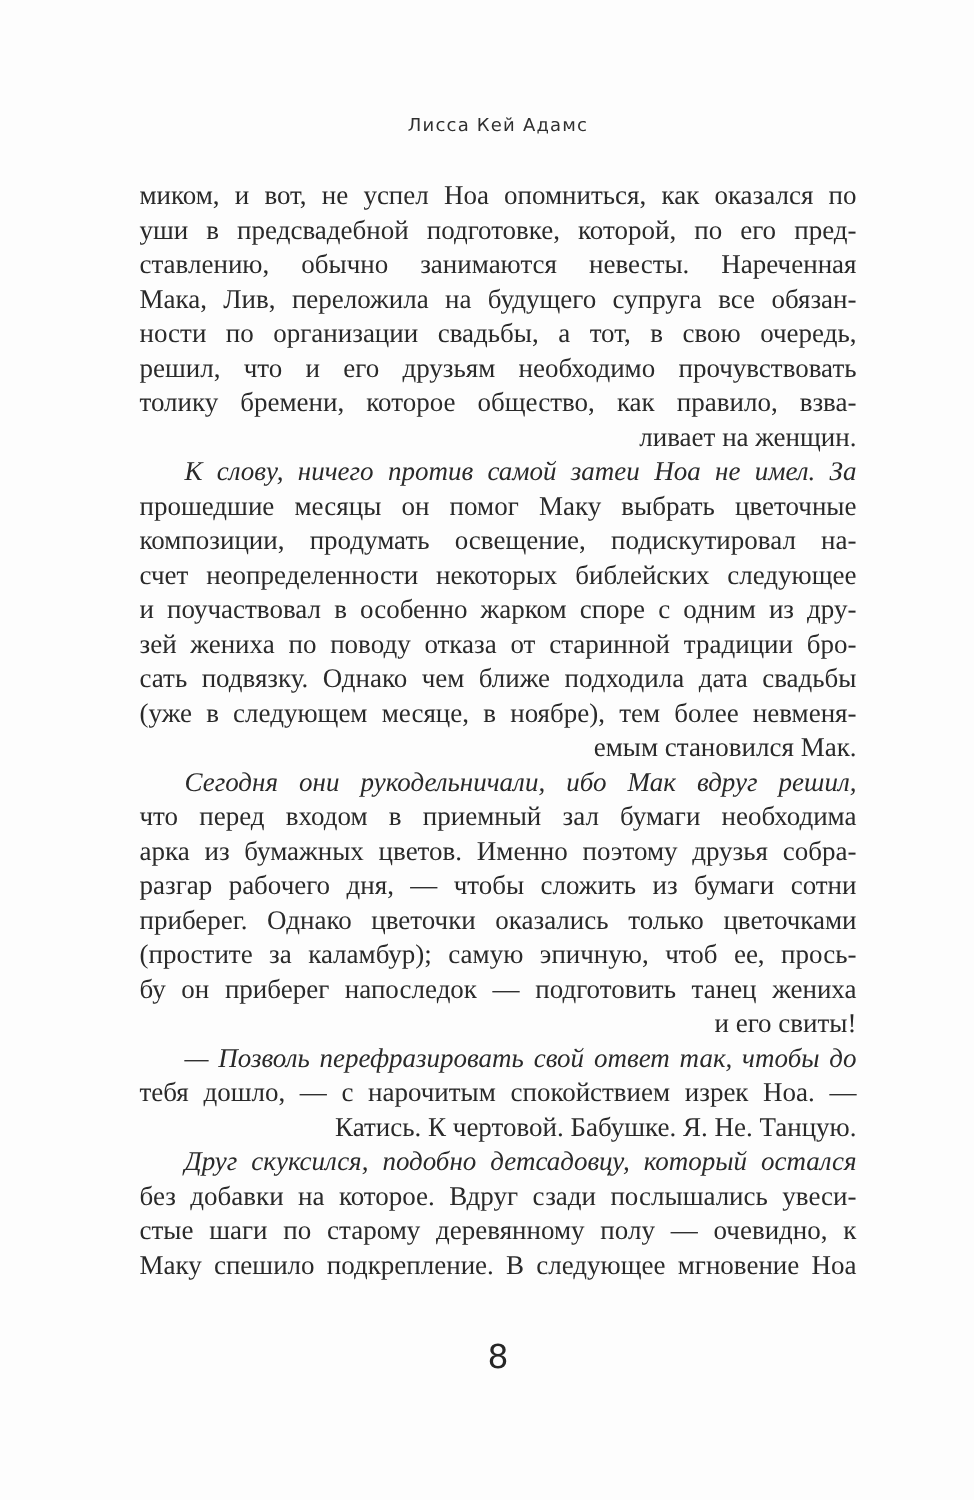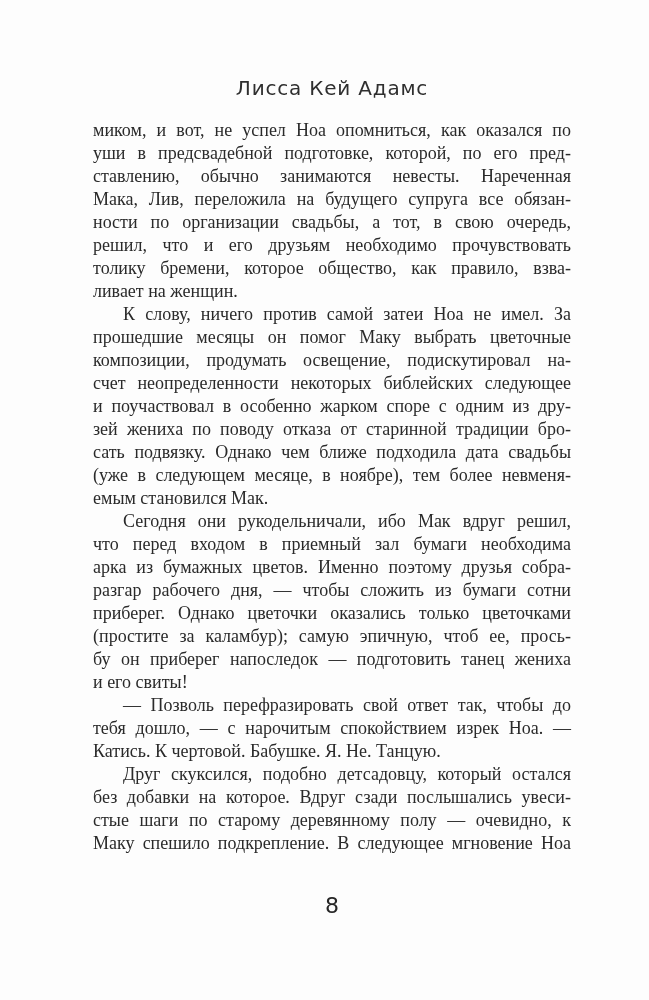--- a/index.html
+++ b/index.html
@@ -12,42 +12,42 @@
   }
   .page {
     position: absolute; inset: 0;
     background: #fdfdfd;
   }
   .running-header {
     position: absolute;
     left: 93px; width: 478px; top: 76px;
     text-align: center;
     font-family: "DejaVu Sans", "Liberation Sans", sans-serif;
-    font-size: 20px;
+    font-size: 12px;
     font-weight: 400;
     letter-spacing: 0.8px;
     color: #2f2f2f;
   }
   .page-text {
     position: absolute;
     left: 93px; width: 478px; top: 119px;
     font-size: 18px;
     line-height: 23px;
     color: #2a2a2a;
   }
   .line {
     white-space: nowrap;
     text-align: justify;
     text-align-last: justify;
   }
   .line.end {
-    text-align: left;
+    text-align: right;
     text-align-last: auto;
   }
-  .line.indent { text-indent: 30px; }
+  .line.indent { text-indent: 30px; font-style: italic; }
   .page-number {
     position: absolute;
     left: 93px; width: 478px; top: 893px;
     text-align: center;
     font-family: "DejaVu Sans", "Liberation Sans", sans-serif;
     font-size: 22px;
     color: #262626;
   }
 </style>
 </head>

